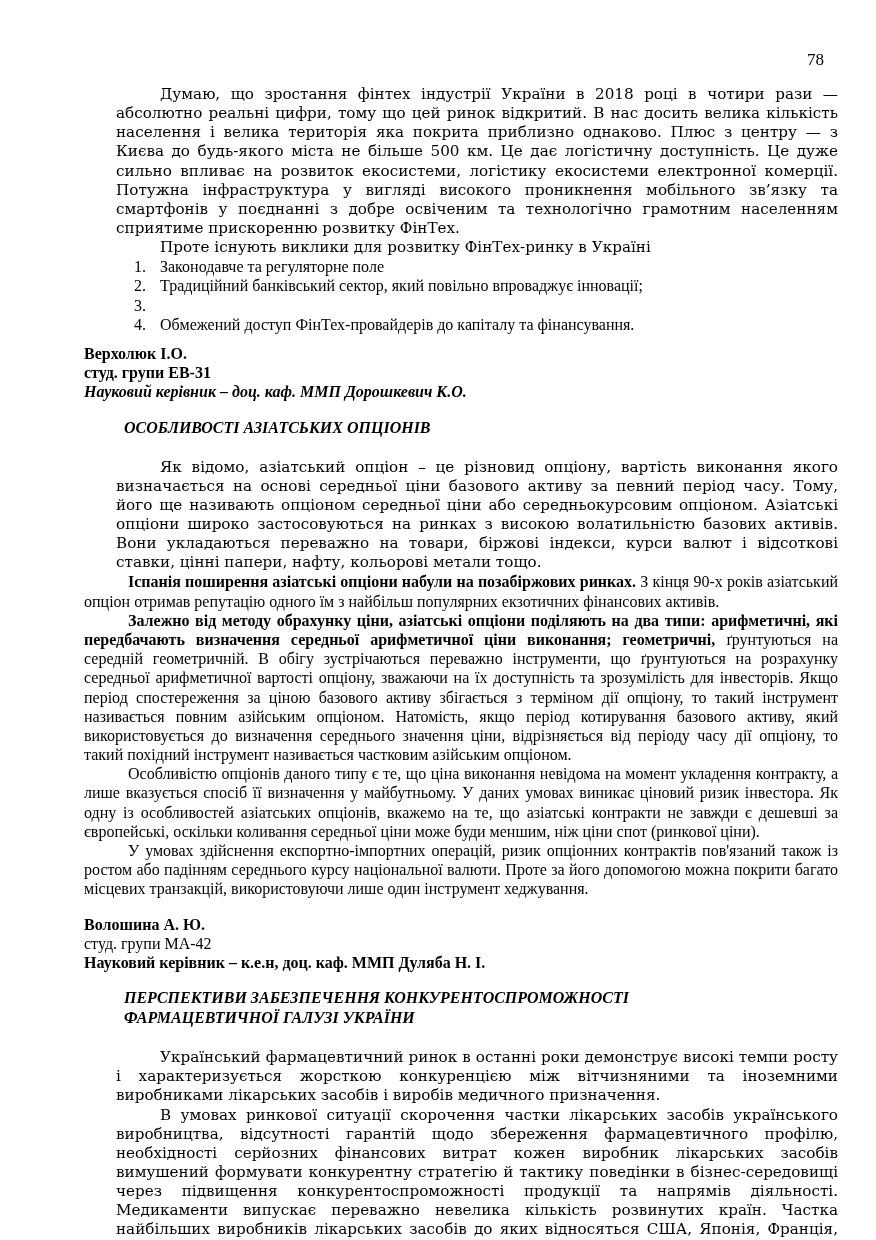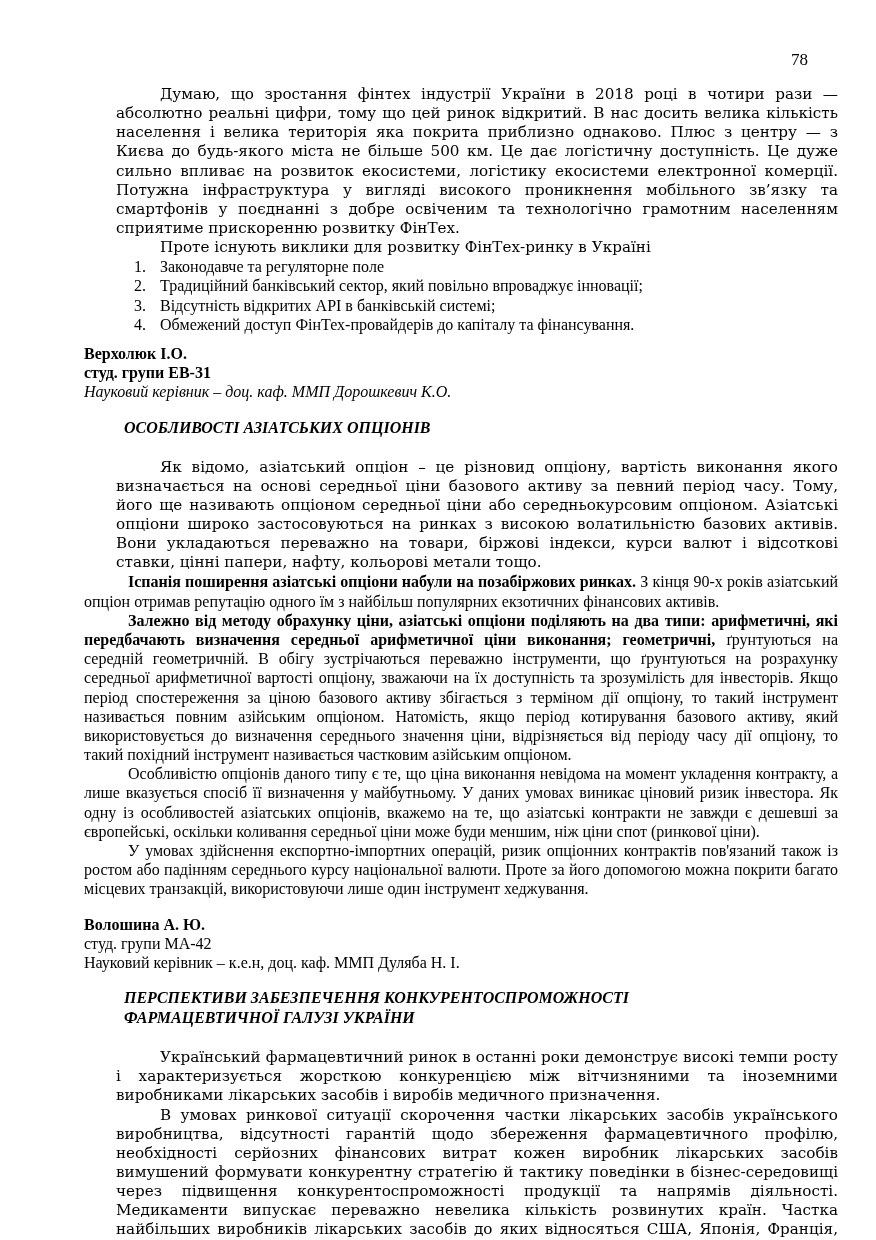--- a/index.html
+++ b/index.html
@@ -8,37 +8,37 @@
     width:876px;height:1240px;
     background:#ffffff;
     color:#000;
     font-family:"Liberation Serif", serif;
     font-size:16px;
     line-height:1.2;
     overflow:hidden;
     margin:0 auto;
   }
   .pageno{
-    position:absolute;top:50px;right:68px;
+    position:absolute;top:50px;right:52px;
     font-size:17px;
   }
   .content{
     position:absolute;left:84px;top:85px;width:754px;
   }
   p{margin:0;text-align:justify;text-indent:44px;}
   .dk{font-family:"DejaVu Serif", serif;font-size:15.2px;line-height:1.26;margin-left:32px;}
   .list{margin:0 0 10px 0;}
   .li-row{display:flex;text-align:left;}
   .li-num{width:26px;margin-left:50px;flex:0 0 auto;}
   .li-text{flex:1;}
   .authors{text-align:left;margin-top:8px;}
   .authors .name{font-weight:bold;}
   .authors .grp{font-weight:bold;}
   .authors .grp.normal{font-weight:normal;}
-  .authors .sup{font-style:italic;}
+  .authors .sup{font-style:italic;font-weight:bold;}
   .authors .sup.upright{font-style:normal;}
   .title{
     font-weight:bold;text-indent:0;
     margin:16px 40px 20px 40px;line-height:1.25;font-style:italic;
   }
   b{font-weight:bold;}
 </style>
 </head>
 <body>
 
@@ -55,21 +55,20 @@
       <div class="li-row">
         <span class="li-num">1.</span>
         <span class="li-text">Законодавче та регуляторне поле</span>
       </div>
       <div class="li-row">
         <span class="li-num">2.</span>
         <span class="li-text">Традиційний банківський сектор, який повільно впроваджує інновації;</span>
       </div>
       <div class="li-row">
         <span class="li-num">3.</span>
-        <span class="li-text">Відсутність відкритих API в банківській системі;</span>
       </div>
       <div class="li-row">
         <span class="li-num">4.</span>
         <span class="li-text">Обмежений доступ ФінТех-провайдерів до капіталу та фінансування.</span>
       </div>
     </div>
 
     <div class="authors">
       <div class="name">Верхолюк І.О.</div>
       <div class="grp">студ. групи ЕВ-31</div>

